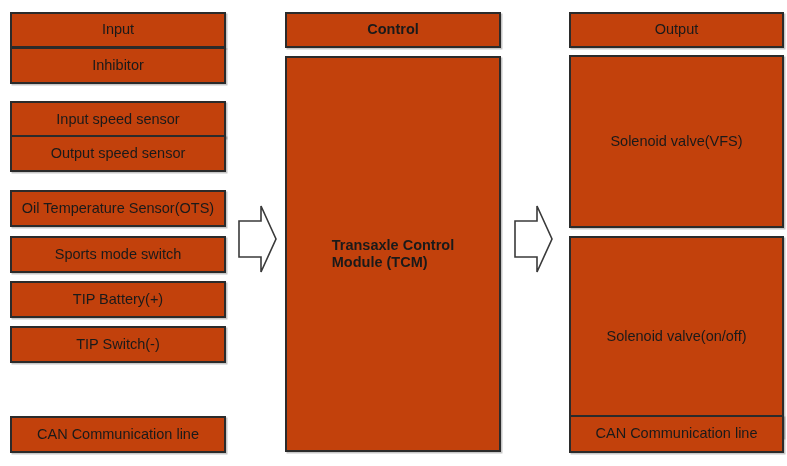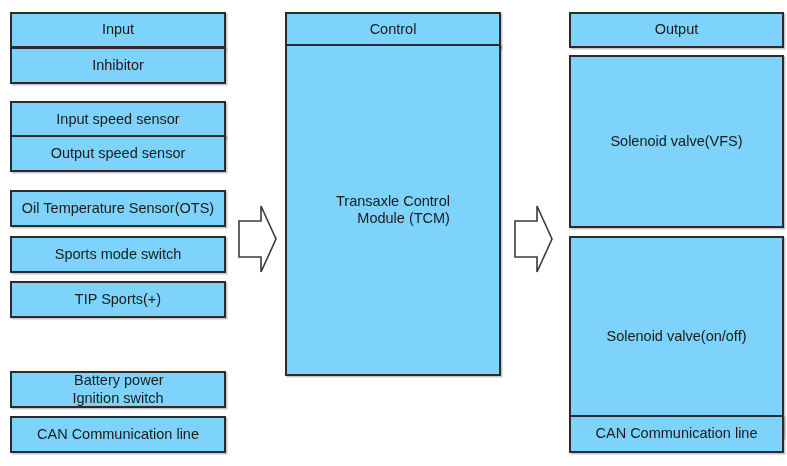--- a/index.html
+++ b/index.html
@@ -12,68 +12,67 @@
     width: 787px;
     height: 466px;
     background: #ffffff;
     font-family: "Liberation Sans", "DejaVu Sans", sans-serif;
     color: #1a1a1a;
     overflow: hidden;
   }
   .box {
     position: absolute;
     box-sizing: border-box;
-    background: #7dd3fc;
+    background: #c2410c;
     border: 2px solid #2b2b2b;
     box-shadow: 1.5px 1.5px 0 rgba(0,0,0,0.22);
     display: flex;
     align-items: center;
     justify-content: center;
-    text-align: right;
+    text-align: left;
     font-size: 14.5px;
     line-height: 1.18;
     white-space: pre-line;
     padding: 0 4px;
   }
   .arrow {
     position: absolute;
     width: 40px;
     height: 70px;
   }
   .arrow svg { display: block; width: 100%; height: 100%; }
 
   
   .l  { left: 10px;  width: 216px; }
-  .m  { left: 285px; width: 216px; }
+  .m  { left: 285px; width: 216px; font-weight: bold; }
   .r  { left: 561px; width: 215px; margin-left: 8px; }
 </style>
 </head>
 <body>
 
 <div class="canvas">
 
   <div class="box l" style="top:12px;height:36px">Input</div>
   <div class="box l" style="top:47px;height:37px">Inhibitor</div>
   <div class="box l" style="top:101px;height:37px">Input speed sensor</div>
   <div class="box l" style="top:135px;height:37px">Output speed sensor</div>
   <div class="box l" style="top:190px;height:37px">Oil Temperature Sensor(OTS)</div>
   <div class="box l" style="top:236px;height:37px">Sports mode switch</div>
-  <div class="box l" style="top:281px;height:37px">TIP Sports(+)</div>
-  <div class="box l" style="top:371px;height:37px">Battery power
-Ignition switch</div>
+  <div class="box l" style="top:281px;height:37px">TIP Battery(+)</div>
+  <div class="box l" style="top:326px;height:37px">TIP Switch(-)</div>
   <div class="box l" style="top:416px;height:37px">CAN Communication line</div>
 
   <div class="arrow" style="left:238px;top:204px">
     <svg viewBox="0 0 40 70" xmlns="http://www.w3.org/2000/svg">
       <polygon points="1,17 23,17 23,2 38,35 23,68 23,53 1,53" fill="#ffffff" stroke="#3a3a3a" stroke-width="1.6" stroke-linejoin="miter"></polygon>
     </svg>
   </div>
 
   <div class="box m" style="top:12px;height:36px">Control</div>
-  <div class="box m" style="top:44px;height:332px">Transaxle Control
+  <div class="box m" style="top:56px;height:396px">Transaxle Control
 Module (TCM)</div>
 
   <div class="arrow" style="left:514px;top:204px">
     <svg viewBox="0 0 40 70" xmlns="http://www.w3.org/2000/svg">
       <polygon points="1,17 23,17 23,2 38,35 23,68 23,53 1,53" fill="#ffffff" stroke="#3a3a3a" stroke-width="1.6" stroke-linejoin="miter"></polygon>
     </svg>
   </div>
 
   <div class="box r" style="top:12px;height:36px">Output</div>
   <div class="box r" style="top:55px;height:173px">Solenoid valve(VFS)</div>

